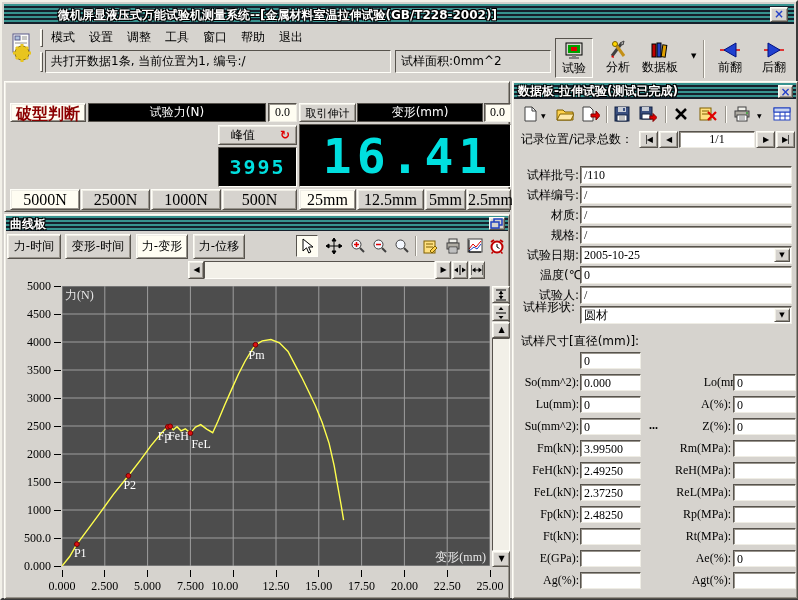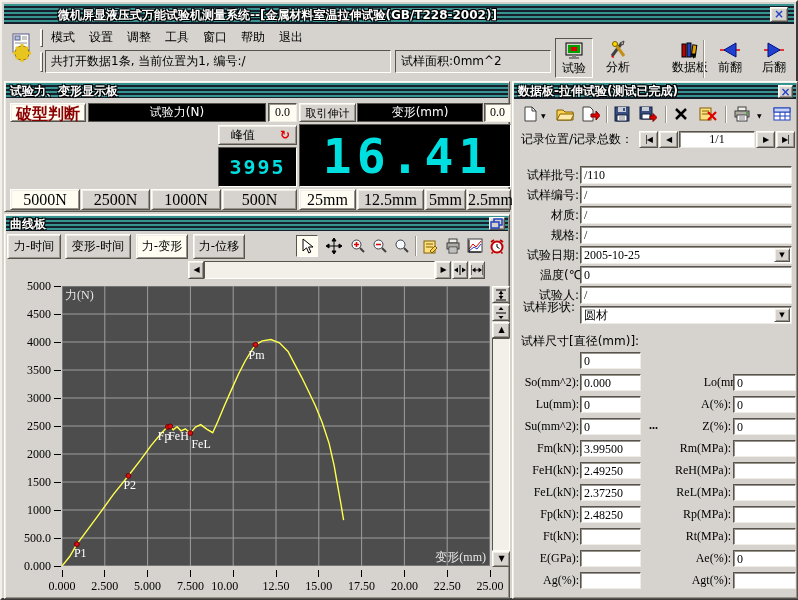--- a/index.html
+++ b/index.html
@@ -88,21 +88,21 @@
     <div class="abs" style="left:594px;top:14px;width:40px;height:40px;text-align:center;">
       <span><svg width="20" height="20" viewBox="0 0 20 20" style="margin:2px auto 0;">
         <path d="M4 16 L13 4" stroke="#404040" stroke-width="3"></path>
         <path d="M12 3 l4 -2 -1 4 z" fill="#c0c0c0" stroke="#404040"></path>
         <path d="M16 16 L8 5" stroke="#c49016" stroke-width="3"></path>
         <circle cx="7" cy="4" r="2.5" fill="#ffd700" stroke="#7a6000"></circle>
         <path d="M3 17 l3 1 -1 -3 z" fill="#e00000"></path>
       </svg></span>
       <div style="line-height:14px;">分析</div>
     </div>
-    <div class="abs" style="left:662px;top:14px;width:48px;height:40px;text-align:center;">
+    <div class="abs" style="left:632px;top:14px;width:48px;height:40px;text-align:center;">
       <span><svg width="22" height="20" viewBox="0 0 22 20" style="margin:2px auto 0;">
         <rect x="3" y="4" width="4" height="13" fill="#c00000" stroke="#000"></rect>
         <rect x="8" y="3" width="4" height="14" fill="#2040c0" stroke="#000"></rect>
         <rect x="13" y="5" width="4" height="12" fill="#e0a000" stroke="#000" transform="rotate(8 15 11)"></rect>
       </svg></span>
       <div style="line-height:14px;">数据板</div>
     </div>
     <div class="abs" style="left:687px;top:28px;font-size:7px;">▼</div>
     <div class="tbsep" style="left:699px;top:16px;height:38px;"></div>
     <div class="abs" style="left:706px;top:14px;width:40px;height:40px;text-align:center;">
@@ -115,23 +115,20 @@
     <div class="abs" style="left:750px;top:14px;width:40px;height:40px;text-align:center;">
       <span><svg width="24" height="20" viewBox="0 0 24 20" style="margin:2px auto 0;">
         <line x1="2" y1="10" x2="22" y2="10" stroke="#e00000" stroke-width="1.5"></line>
         <path d="M6 3 L18 10 L6 17 z" fill="#2040d0" stroke="#001080"></path>
       </svg></span>
       <div style="line-height:14px;">后翻</div>
     </div>
   </div>
 
   <div class="abs b-raised" id="display-panel" style="left:2px;top:79px;width:506px;height:131px;">
-    <div class="abs stripes" style="left:1px;top:1px;right:1px;height:15px;">
-      <div class="hdrtxt" style="padding-left:4px;">试验力、变形显示板</div>
-    </div>
 
     <div class="abs b-raised rangebtn" style="left:5px;top:21px;width:76px;height:19px;background:#fffdf2;color:#8b0000;font-weight:bold;font-family:'DejaVu Sans',sans-serif;">破型判断</div>
     <div class="abs blackbar ctr" style="left:83px;top:21px;width:178px;height:19px;font-size:12px;">试验力(N)</div>
     <div class="abs inset ctr serif" style="left:263px;top:21px;width:29px;height:19px;background:#fffdf2;">0.0</div>
     <div class="abs b-raised" style="left:213px;top:43px;width:79px;height:20px;">
       <span style="position:absolute;left:12px;top:1px;line-height:17px;">峰值</span>
       <span style="position:absolute;right:6px;top:1px;line-height:17px;color:#e00000;font-weight:bold;">↻</span>
     </div>
     <div class="abs digital ctr" style="left:213px;top:65px;width:79px;height:40px;font-size:20px;letter-spacing:2px;">3995</div>
     <div id="force-ranges">

